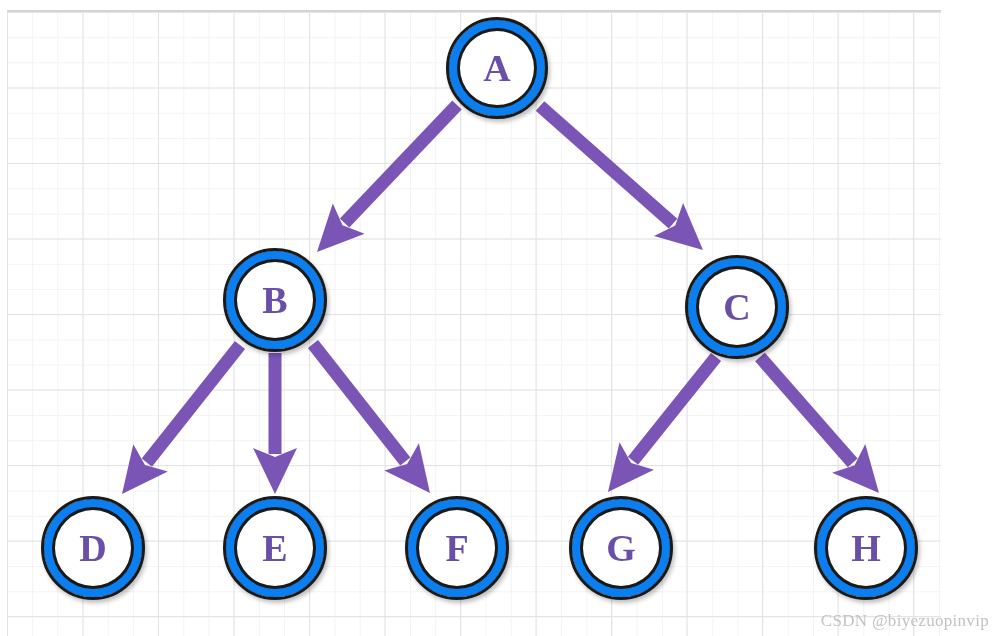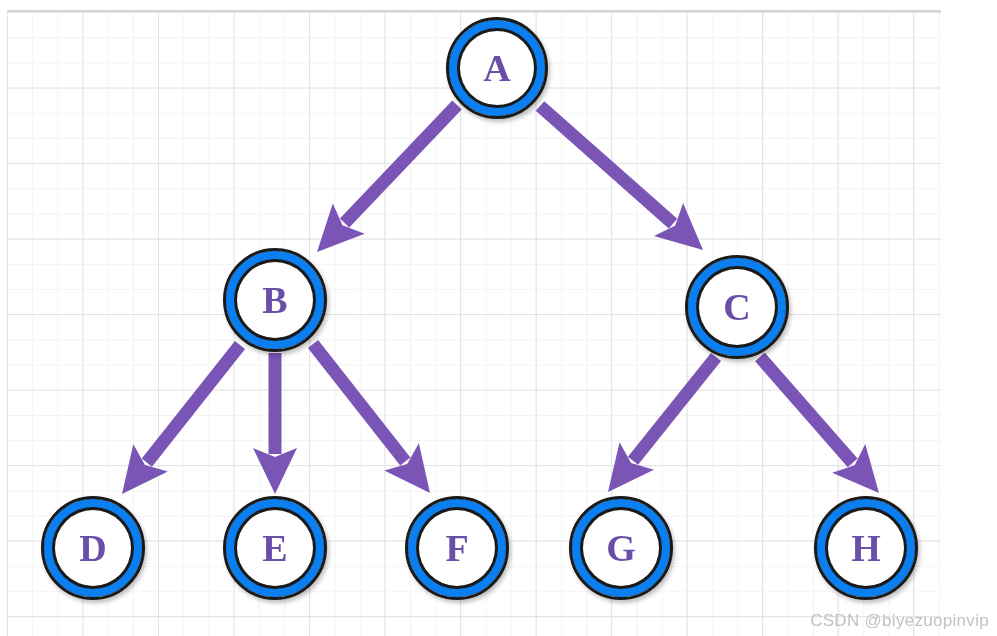--- a/index.html
+++ b/index.html
@@ -72,21 +72,21 @@
     font-size: 38px;
     color: #6a4fa8;
     line-height: 1;
     user-select: none;
     letter-spacing: 0;
   }
   .watermark {
     position: absolute;
     right: 8px;
     bottom: 5px;
-    font-family: Liberation Sans, sans-serif;
+    font-family: Liberation Serif, serif;
     font-size: 17px;
     color: #c2c2c6;
     letter-spacing: 0.3px;
     white-space: nowrap;
   }
 </style>
 </head>
 <body>
 
 <div id="canvas-root">

